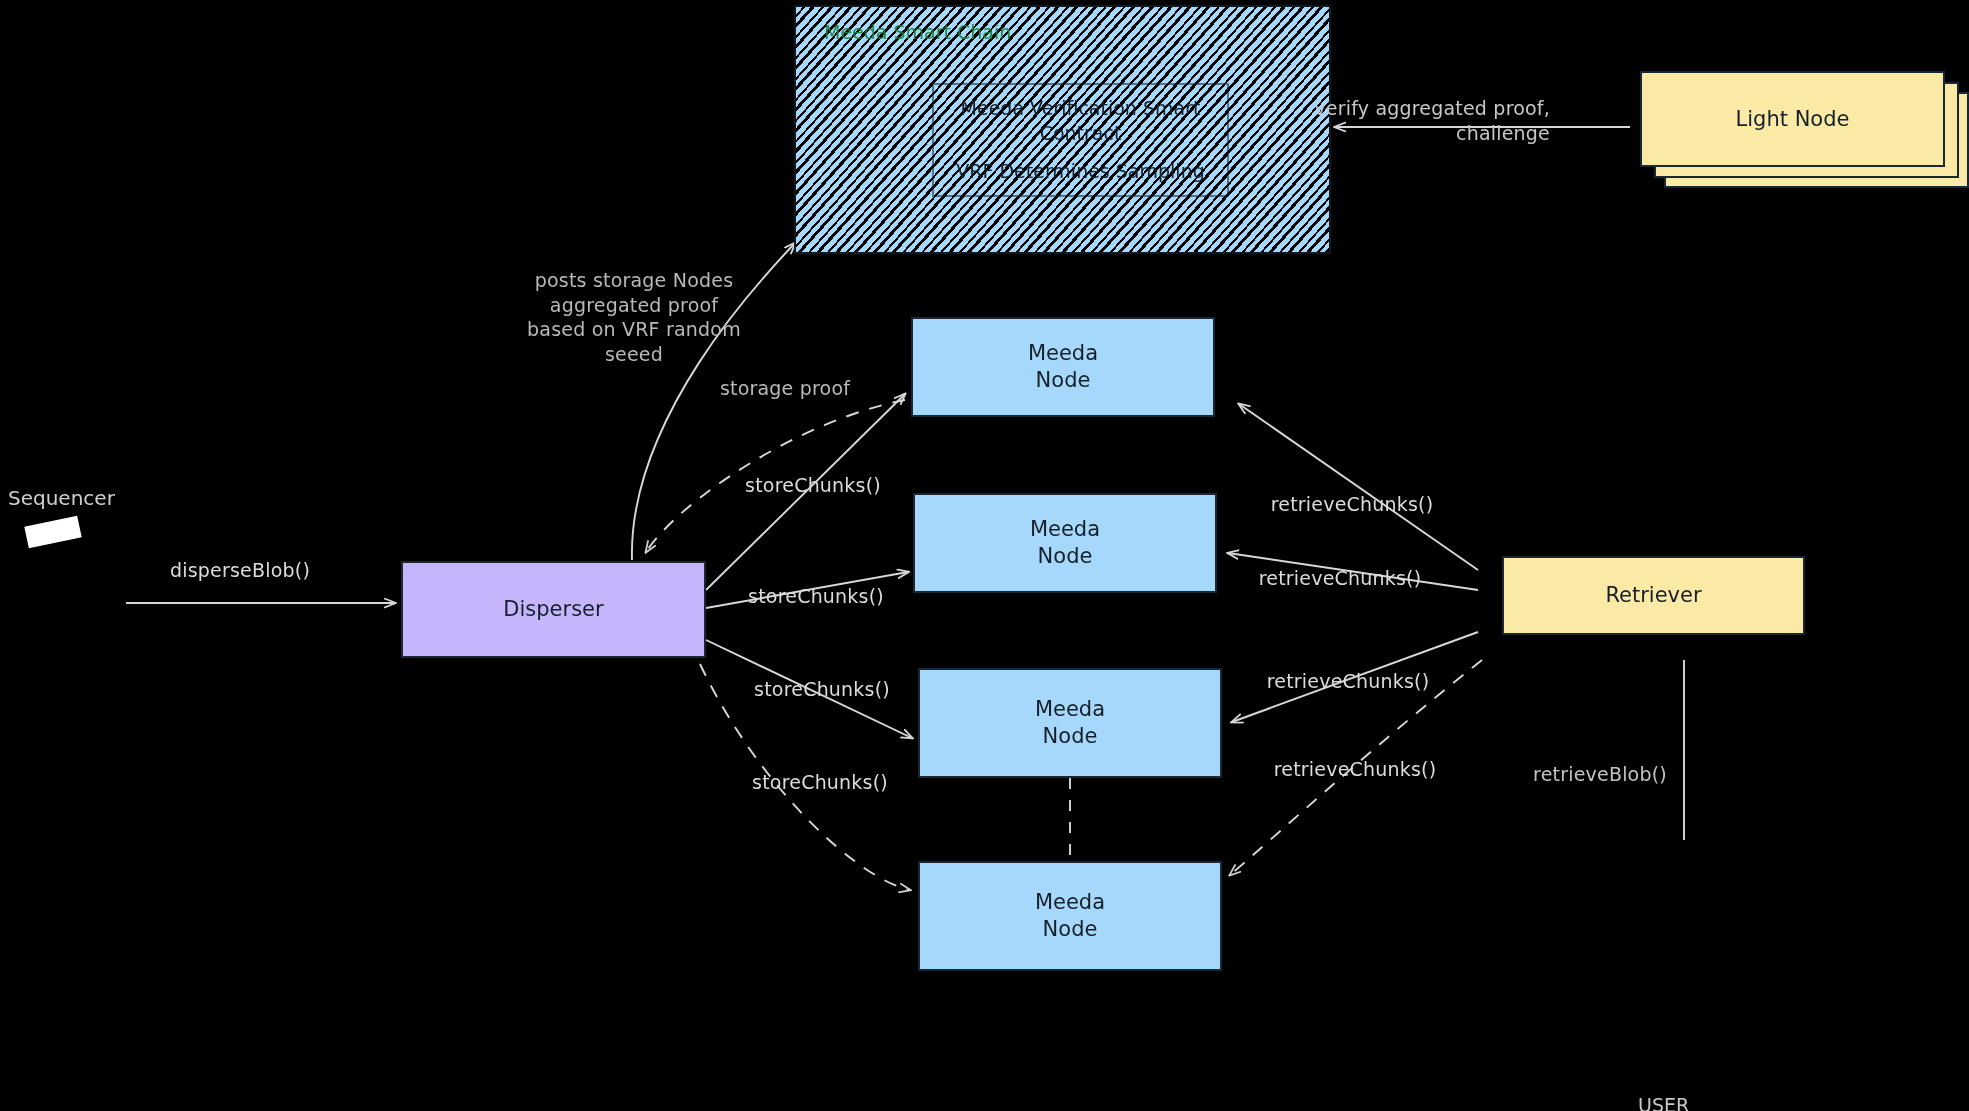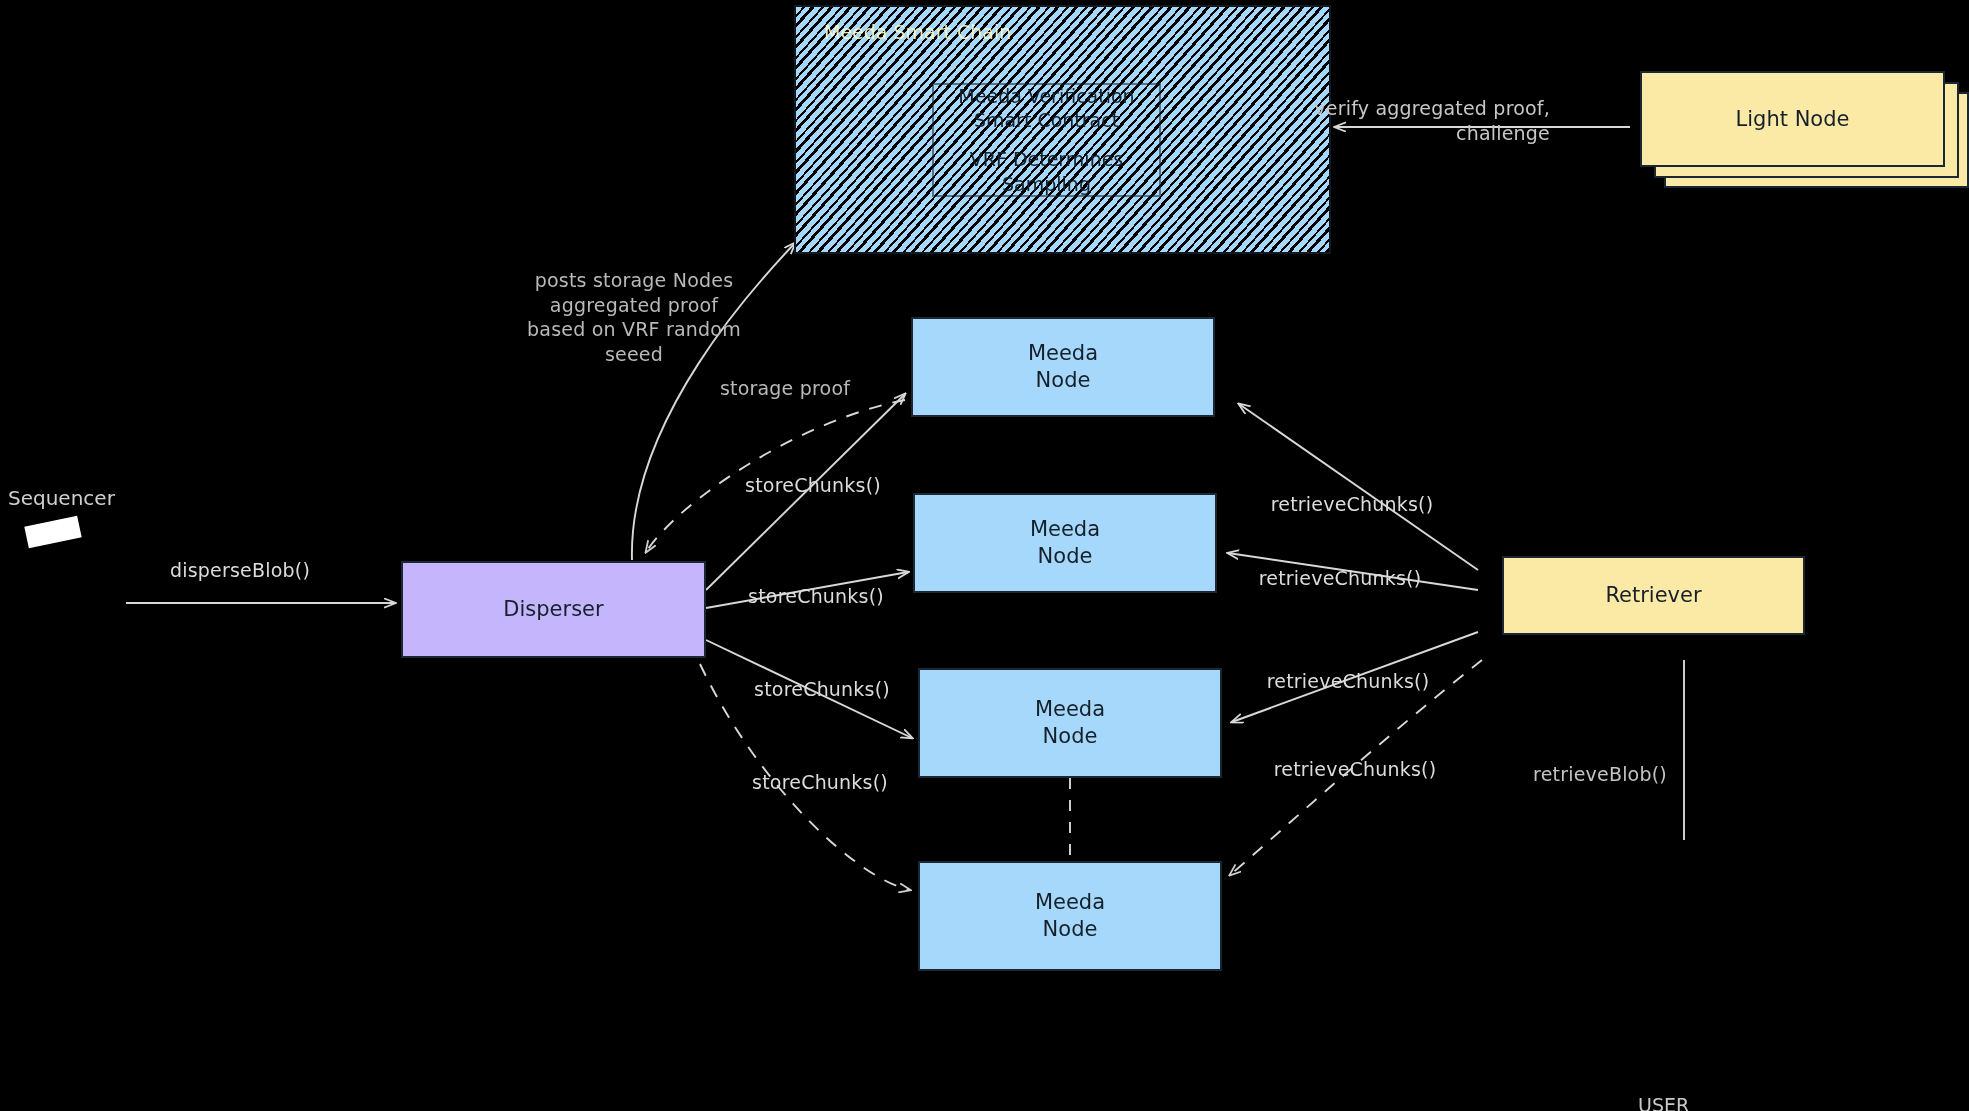--- a/index.html
+++ b/index.html
@@ -64,21 +64,21 @@
         #000000 0px, #000000 3px,
         rgba(0,0,0,0) 3px, rgba(0,0,0,0) 7px,
         #000000 7px, #000000 9px,
         rgba(0,0,0,0) 9px, rgba(0,0,0,0) 14px);
   }
   .chain-title {
     position: absolute;
     left: 28px;
     top: 14px;
     font-size: 19px;
-    color: #fef9c3;
+    color: #15803d;
     opacity: .92;
     z-index: 3;
   }
   .chain-inner {
     position: absolute;
     box-sizing: border-box;
     border: 2px solid rgba(20,30,40,.55);
     display: flex;
     flex-direction: column;
     align-items: center;
@@ -154,21 +154,21 @@
 
       <path d="M1684,660 L1684,840"></path>
 
       <path d="M1070,778 L1070,858" stroke-dasharray="11,11"></path>
     </g>
   </svg>
 
   <div class="chain-box" style="left:794px; top:5px; width:537px; height:249px;">
     <div class="chain-hatch"></div>
     <div class="chain-title">Meeda Smart Chain</div>
-    <div class="chain-inner" style="left:136px; top:76px; width:229px; height:114px;">
+    <div class="chain-inner" style="left:136px; top:76px; width:297px; height:114px;">
       <div class="l1">Meeda Verification Smart
 Contract</div>
       <div class="l2">VRF Determines Sampling</div>
     </div>
   </div>
 
   <div class="stack-ghost" style="left:1664px; top:92px; width:305px; height:96px;"></div>
   <div class="stack-ghost" style="left:1654px; top:82px; width:305px; height:96px;"></div>
   <div class="node node-yellow" style="left:1640px; top:71px; width:305px; height:96px; font-size:21px;">
     <span>Light  Node</span>

